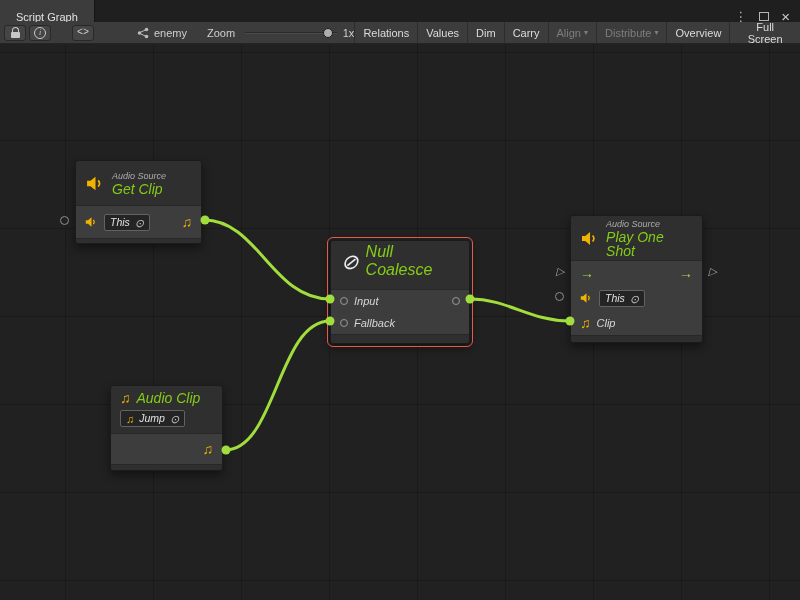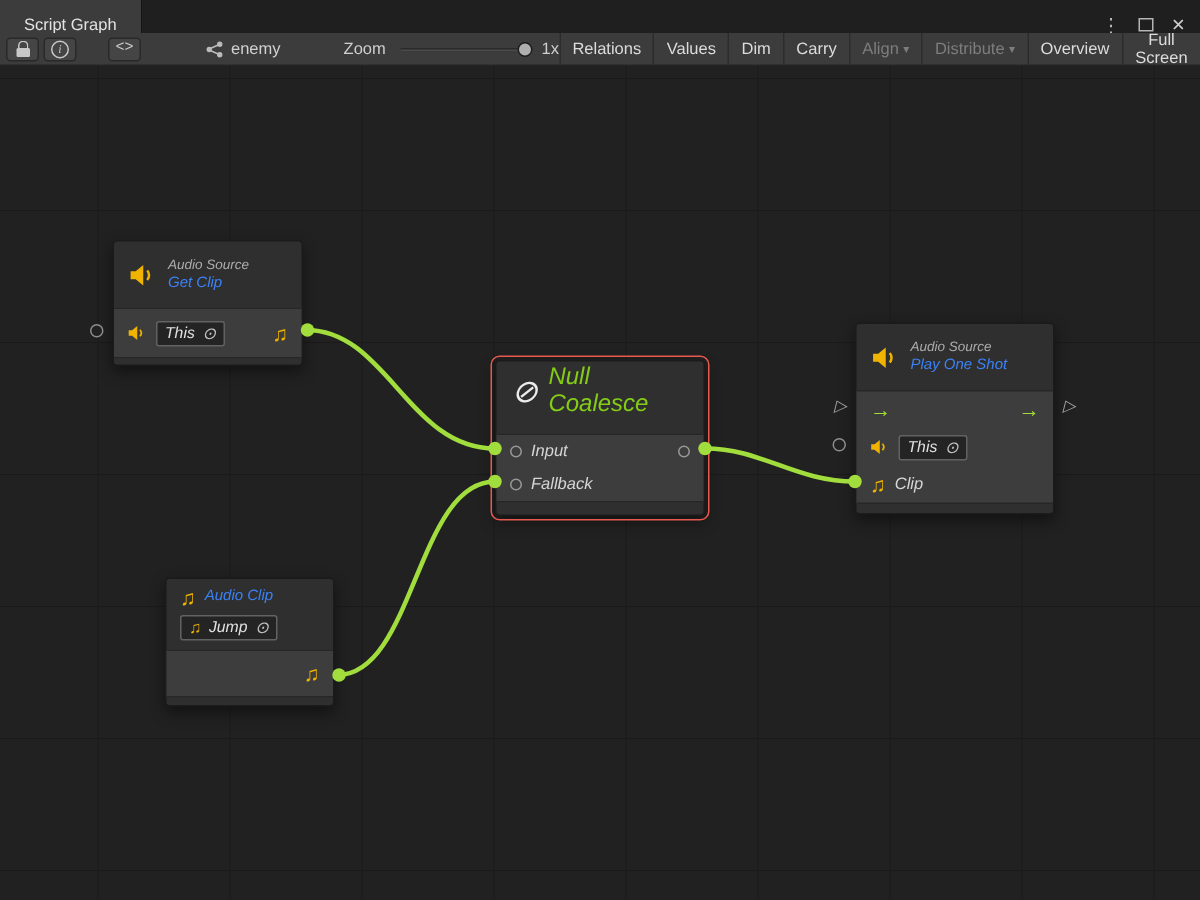--- a/index.html
+++ b/index.html
@@ -17,41 +17,41 @@
 
   
   .toolbar { position:absolute; top:22px; left:0; right:0; height:22px; background:#3c3c3c; border-bottom:1px solid #242424; display:flex; align-items:center; font-size:11px; color:#d8d8d8; padding-left:4px; }
   .tbtn { background:#454545; border:1px solid #292929; border-radius:3px; height:16px; min-width:22px; display:inline-flex; align-items:center; justify-content:center; margin-right:3px; color:#cccccc; }
   .code-btn { font-family:"Liberation Mono", monospace; font-size:10px; padding:0 4px; margin-left:18px; }
   .lock { display:flex; flex-direction:column; align-items:center; }
   .lock .shackle { width:7px; height:5px; border:1.5px solid #c8c8c8; border-bottom:none; border-radius:4px 4px 0 0; }
   .lock .lockbody { width:9px; height:6px; background:#c8c8c8; border-radius:1px; }
   .info-circle { width:12px; height:12px; border-radius:50%; border:1px solid #c8c8c8; color:#c8c8c8; font-size:8px; display:flex; align-items:center; justify-content:center; font-style:italic; font-family:"Liberation Serif", serif; }
   .graph-ref { display:inline-flex; align-items:center; gap:5px; margin-left:40px; color:#d0d0d0;text-align:center; }
-  .zoom-label { margin-left:42px; color:#cfcfcf; }
+  .zoom-label { margin-left:20px; color:#cfcfcf; }
   .slider { position:relative; width:92px; height:14px; margin-left:10px; display:inline-block; }
   .slider .track { position:absolute; left:0; right:0; top:6px; height:2px; background:#2a2a2a; border-bottom:1px solid #4a4a4a; }
   .slider .handle { position:absolute; top:2px; left:78px; width:10px; height:10px; border-radius:50%; background:#aeaeae; border:1px solid #1d1d1d; }
   .zoom-val { margin-left:6px; color:#cfcfcf; }
   .tb-buttons { margin-left:auto; height:100%; display:flex; align-items:stretch; }
   .tb-buttons button { background:transparent; border:none; border-left:1px solid #2c2c2c; color:#dcdcdc; font-size:11px; font-family:"Liberation Sans", sans-serif; padding:0 8px; cursor:default; display:flex; align-items:center; gap:3px; }
   .tb-buttons button.disabled { color:#7d7d7d; }
   .dd-arrow { font-size:8px; line-height:1; }
 
   
   .canvas { position:absolute; top:44px; left:0; width:800px; height:564px; background-color:#212121;
     background-image: linear-gradient(#1a1a1a 1px, transparent 1px), linear-gradient(90deg, #1a1a1a 1px, transparent 1px);
     background-size:88px 88px; background-position:65px 8px;font-style:italic; }
 
   
   .node { position:absolute; background:#2f2f2f; border:1px solid #1b1b1b; border-radius:3px; box-shadow:0 4px 10px rgba(0,0,0,.45); color:#e0e0e0; z-index:2; }
   .node.selected { outline:1px solid #e8594d; outline-offset:2px; }
   .nheader { display:flex; align-items:center; gap:7px; padding:0 10px; }
   .ncat { font-size:9px; color:#ababab; line-height:11px; }
-  .ntitle { font-size:10px; color:#3b82f6; line-height:14px; }
+  .ntitle { font-size:14px; color:#84cc16; line-height:14px; }
   .ntitle-lg { font-size:16px; color:#84cc16; }
   .nbody { background:#3d3d3d; border-top:1px solid #272727; border-bottom:1px solid #272727; }
   .prow { display:flex; align-items:center; gap:6px; padding:0 9px; font-size:11px; color:#d6d6d6; }
   .spacer { flex:1; }
   .field { background:#242424; border:1px solid #626262; border-radius:2px; padding:1px 5px; display:inline-flex; align-items:flex-end; gap:5px; font-size:10.5px; color:#e2e2e2; line-height:13px; }
   .target { color:#c2c2c2; font-size:11px; line-height:1; }
   .note { color:#efb300; font-size:14px; line-height:1; }
   .note-sm { color:#efb300; font-size:11px; line-height:1; }
   .pdot { width:8px; height:8px; border-radius:50%; border:1px solid #989898; background:transparent; flex:0 0 auto; }
   .nullco-icon { font-size:21px; color:#ececec; line-height:1; }

